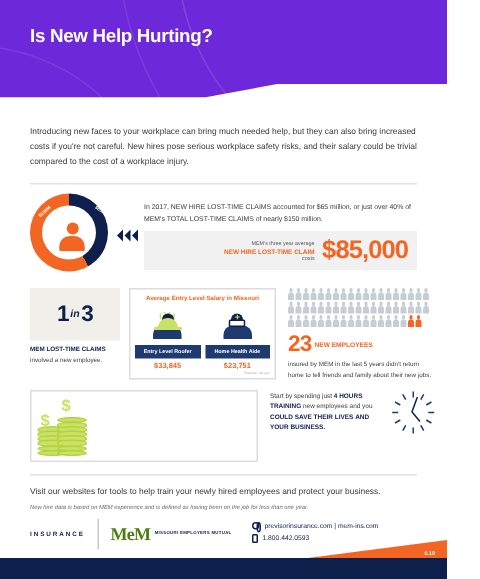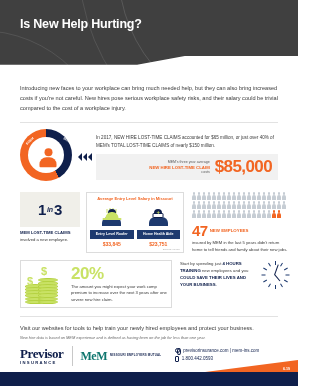--- a/index.html
+++ b/index.html
@@ -8,21 +8,21 @@
     font-family:"Liberation Sans", sans-serif;
     background:#ffffff;
     overflow:hidden;
     position:relative;
   }
 
   
   .header {
     position:relative;
     height:72px;
-    background:#404040;
+    background:#6d28d9;
     overflow:hidden;
   }
   .header .swoosh-a {
     position:absolute; border:1px solid rgba(255,255,255,0.13);
     border-radius:50%; width:300px; height:300px;
     right:-120px; top:-180px;
   }
   .header .swoosh-b {
     position:absolute; border:1px solid rgba(255,255,255,0.10);
     border-radius:50%; width:420px; height:420px;
@@ -282,21 +282,21 @@
     font-size:13px; font-weight:bold; color:#0f1f4b;
     font-family:"Liberation Serif", serif; letter-spacing:-0.4px;
   }
   .logo-prev .lp2 {
     font-size:4.2px; font-weight:bold; color:#0f1f4b;
     letter-spacing:1.3px; margin-top:1px;
   }
   .divider { width:1px; height:20px; background:#c8c8c8; }
   .logo-mem { display:flex; align-items:center; gap:3px; }
   .logo-mem .lm1 {
-    font-size:12px; font-weight:bold; color:#0f766e;
+    font-size:12px; font-weight:bold; color:#4d7c0f;
     font-family:"Liberation Serif", serif; letter-spacing:-0.5px;
   }
   .logo-mem .lm2 {
     font-size:2.9px; font-weight:bold; color:#0f1f4b;
     line-height:1.35; letter-spacing:0.2px;
   }
   .contact { margin-left:6px; }
   .crow { display:flex; align-items:center; gap:3px; margin-bottom:3px; }
   .crow .ctext { font-size:4.5px; color:#0f1f4b; }
   .globe {
@@ -635,21 +635,21 @@
             <div class="fh"></div>
             <div class="fb"></div>
           </div>
           <div class="fig o">
             <div class="fh"></div>
             <div class="fb"></div>
           </div>
         </div>
       </div>
     <div class="emp-head">
-      <span class="emp-num">47</span><span class="emp-lbl">NEW EMPLOYEES</span>
+      <span class="emp-num">23</span><span class="emp-lbl">NEW EMPLOYEES</span>
     </div>
     <div class="emp-body">insured by MEM in the last 5 years didn't return home to tell friends and family about their new jobs.</div>
   </div>
 </div>
 
 <div class="row3">
   <div class="pct-card">
     <div class="coins">
       <div class="stack stack-a">
         <div class="coin"></div>
@@ -664,24 +664,20 @@
           <div class="coin"></div>
           <div class="coin"></div>
         <div class="coin"></div>
           <div class="coin"></div>
           <div class="coin"></div>
         <div class="coin"></div>
           <div class="coin"></div>
       </div>
       <div class="dollar d1">$</div>
       <div class="dollar d2">$</div>
-    </div>
-    <div class="pct-text">
-      <div class="pct-num">20%</div>
-      <div class="pct-body">The amount you might expect your work comp premium to increase over the next 3 years after one severe new hire claim.</div>
     </div>
   </div>
 
   <div class="training">
     <div class="train-text">
       <span>Start by spending just</span>
       <span class="hi">4 HOURS TRAINING</span>
       <span>new employees and you</span>
       <span class="hi">COULD SAVE THEIR LIVES</span>
       <span class="hi">AND YOUR BUSINESS.</span>
@@ -708,21 +704,20 @@
 <div class="rule2"></div>
 
 <div class="cta">
   <div class="cta-main">Visit our websites for tools to help train your newly hired employees and protect your business.</div>
   <div class="cta-sub">New hire data is based on MEM experience and is defined as having been on the job for less than one year.</div>
 </div>
 
 <div class="footer">
   <div class="footer-inner">
     <div class="logo-prev">
-      <div class="lp1">Previsor</div>
       <div class="lp2">INSURANCE</div>
     </div>
     <div class="divider"></div>
     <div class="logo-mem">
       <div class="lm1">MeM</div>
       <div class="lm2">MISSOURI EMPLOYERS MUTUAL</div>
     </div>
     <div class="contact">
       <div class="crow">
         <div class="globe"></div>

